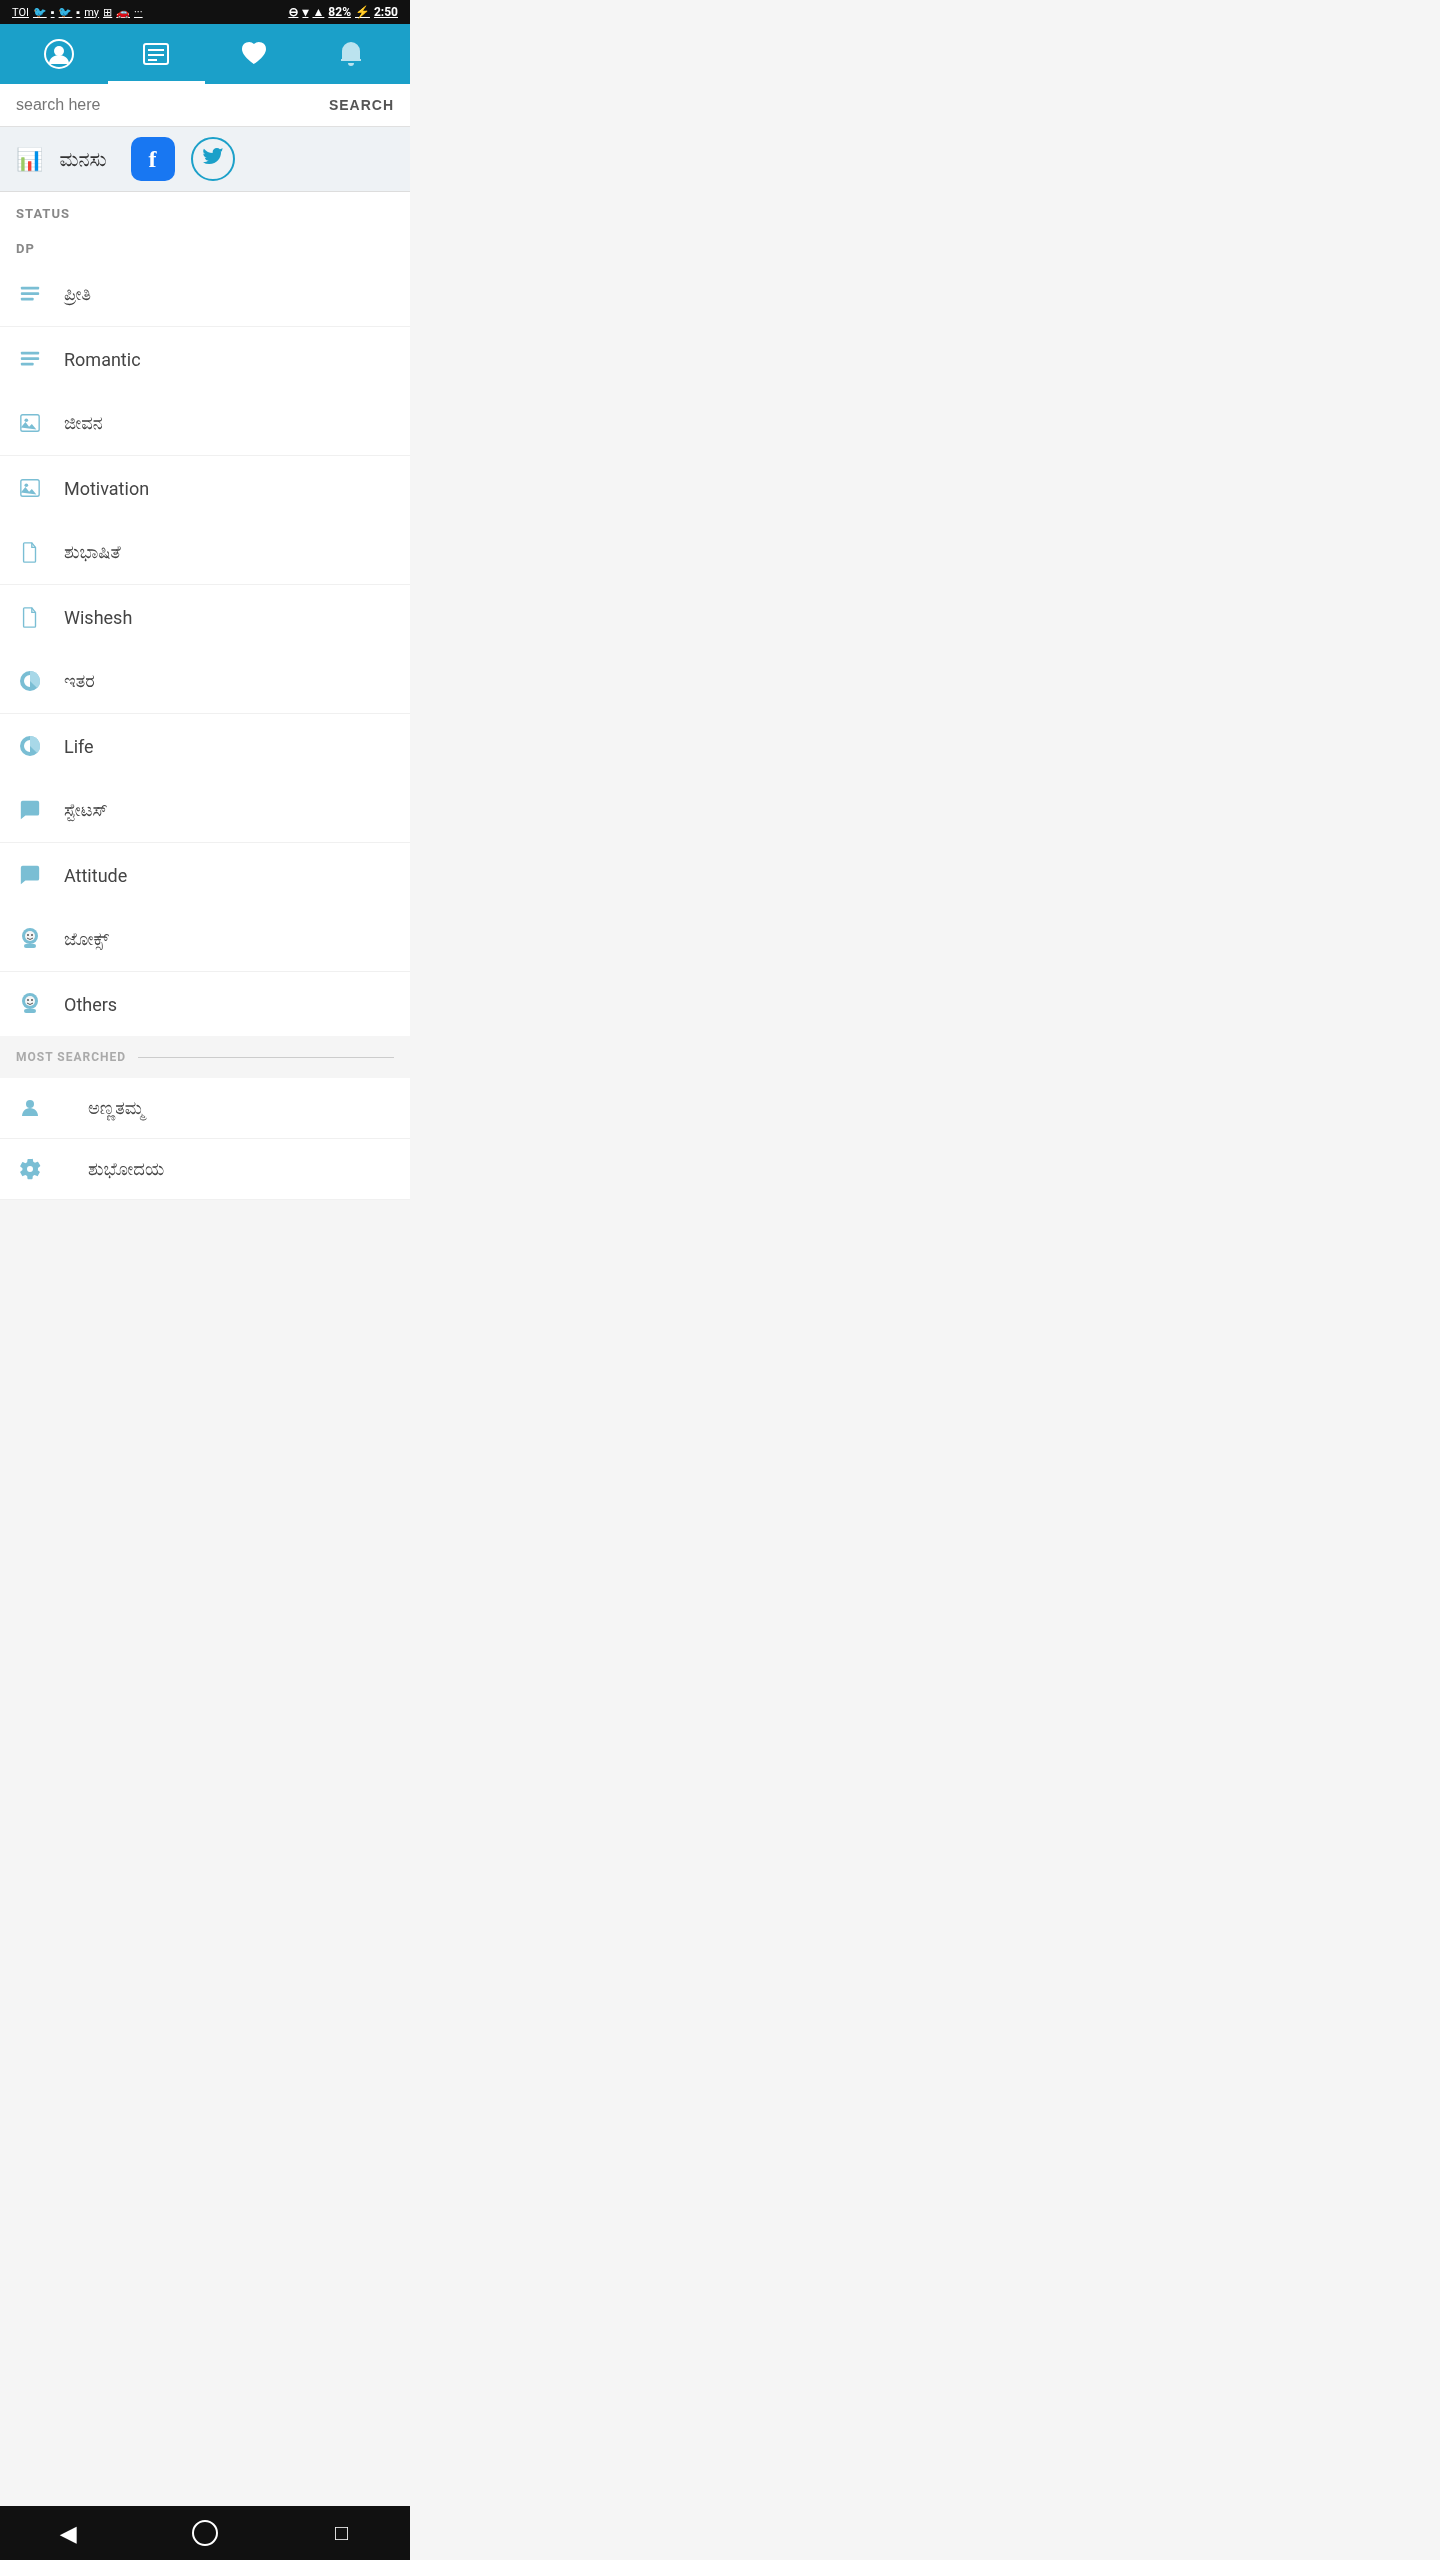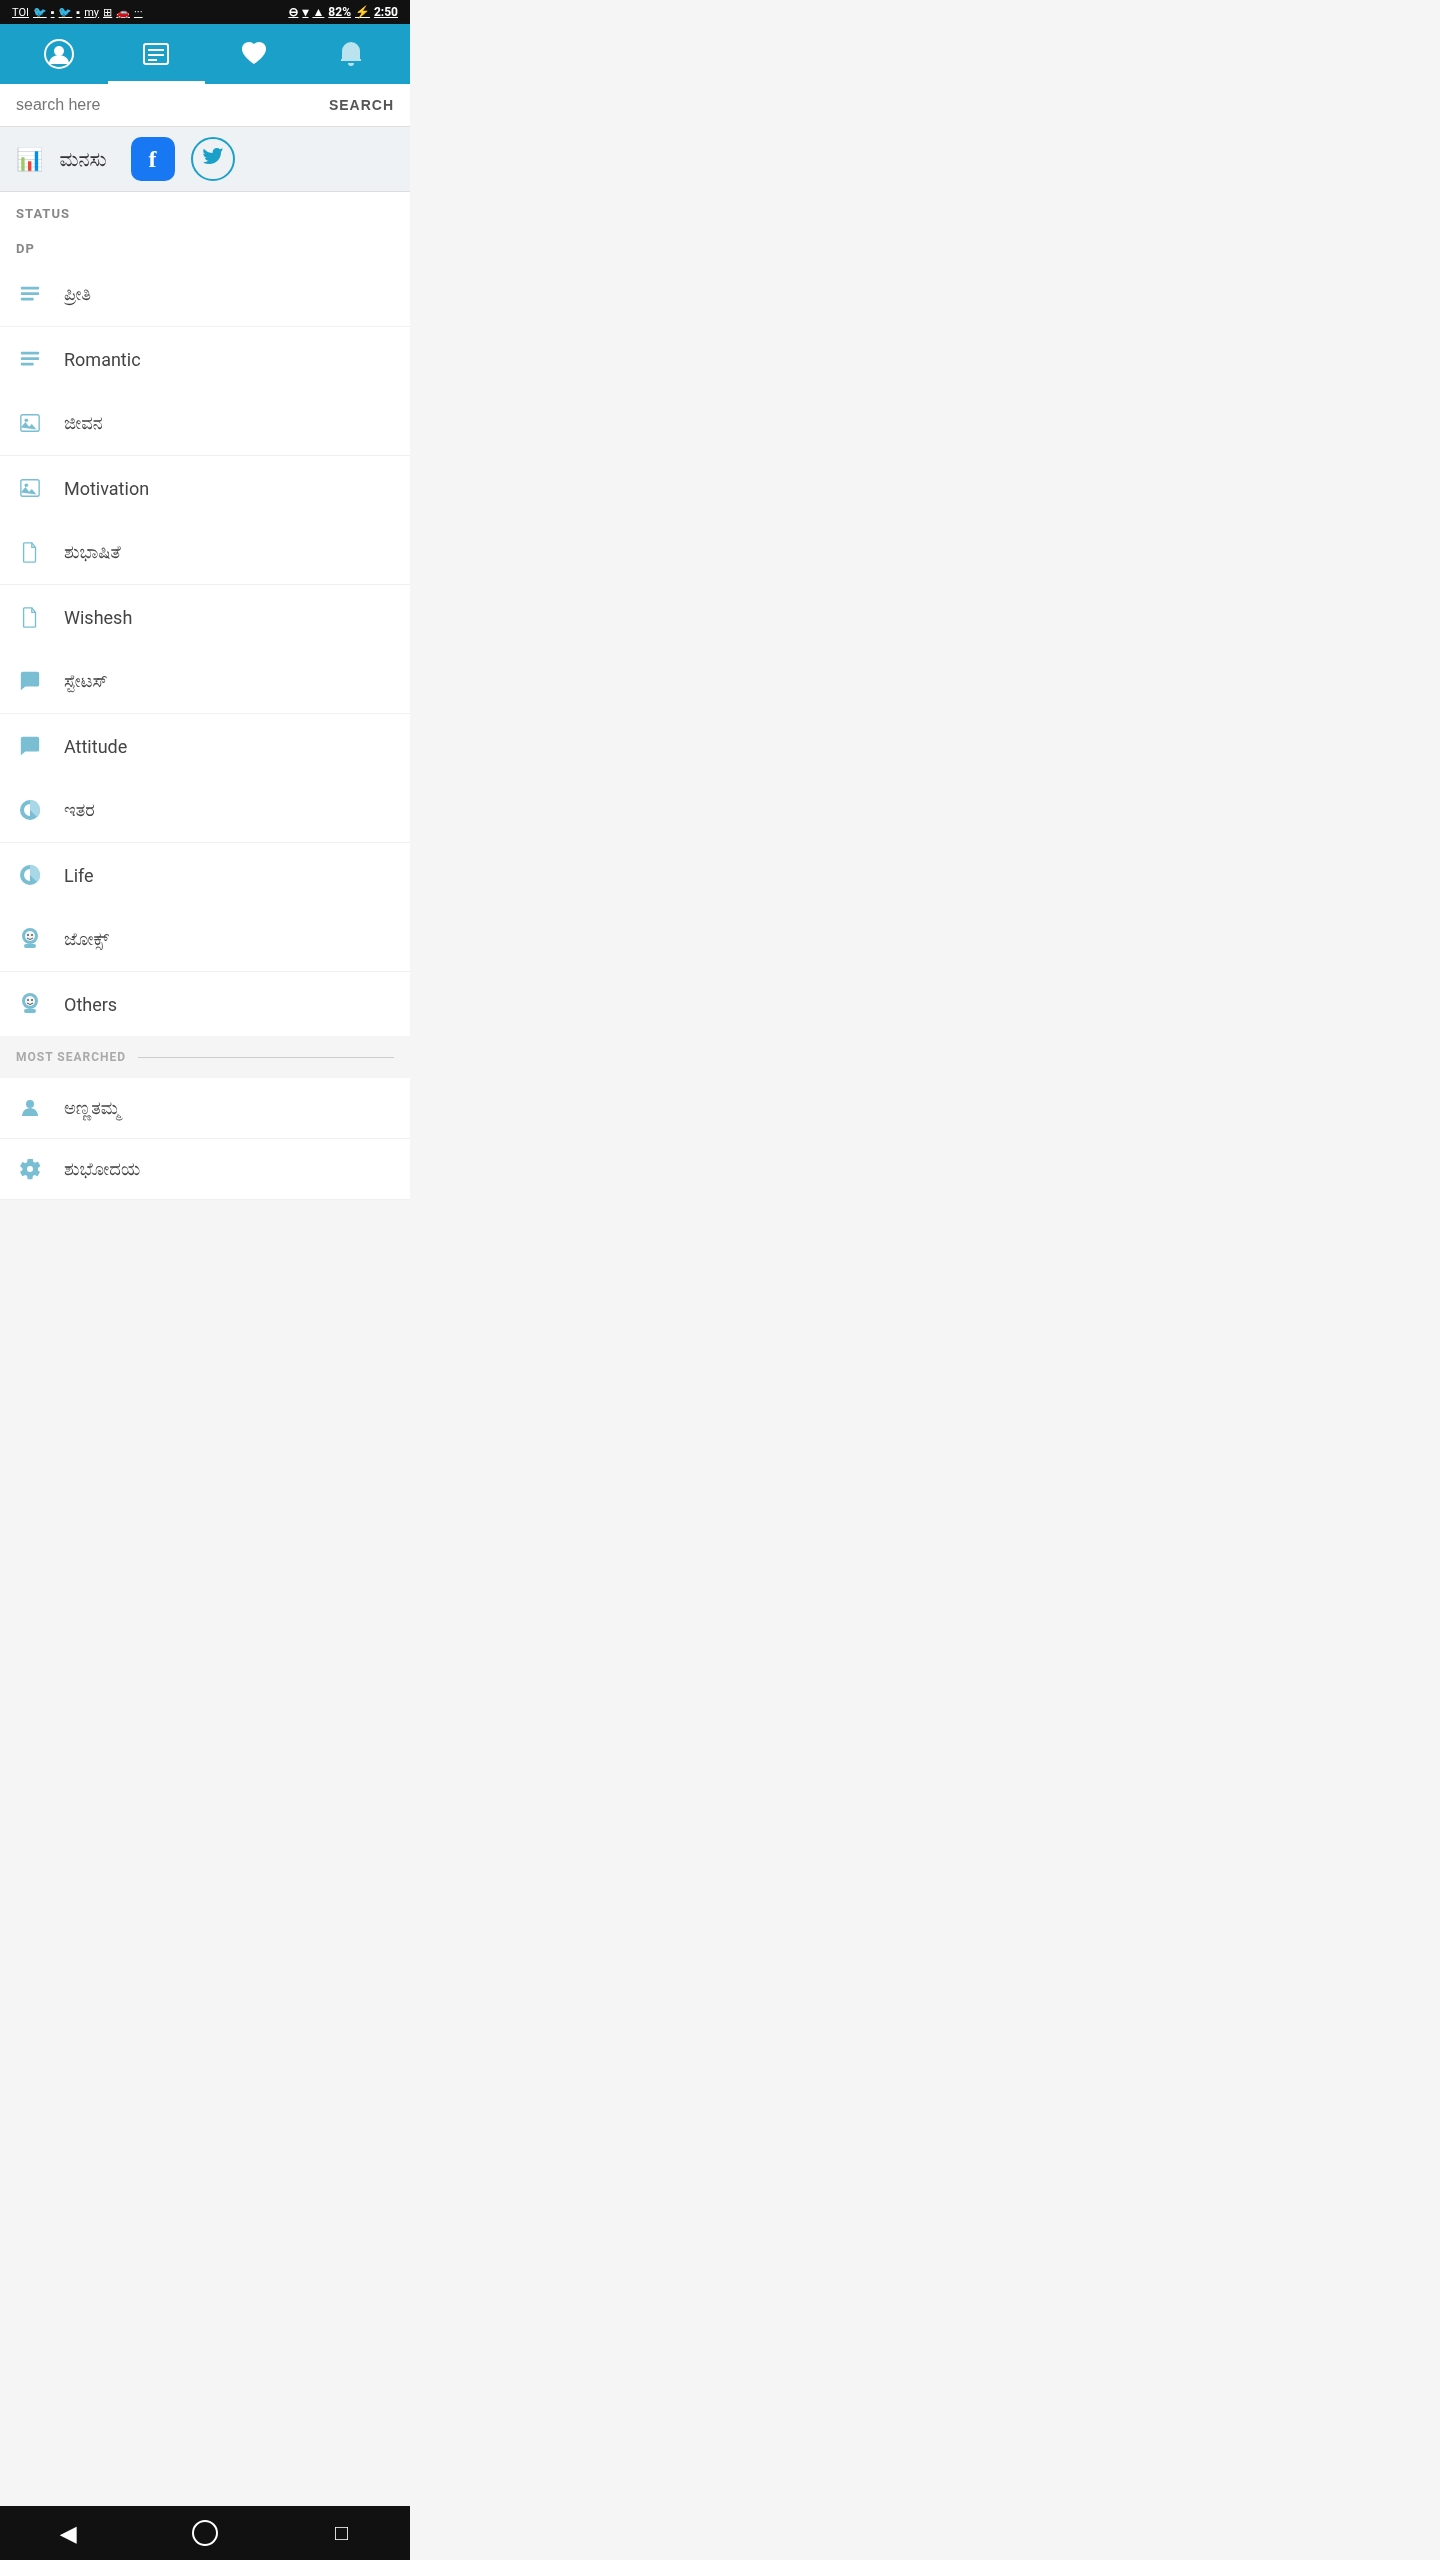--- a/index.html
+++ b/index.html
@@ -220,20 +220,21 @@
       width: 28px;
       height: 28px;
       display: flex;
       align-items: center;
       justify-content: center;
       color: #7abed4;
     }
     .searched-label {
       font-size: 18px;
       color: #444;
+      margin-left: 24px;
     }
 
     
     .bottom-nav {
       background: #111;
       display: flex;
       align-items: center;
       justify-content: space-around;
       height: 54px;
       position: fixed;
@@ -403,54 +404,54 @@
           <path d="M12 2v5h4"></path>
         </svg>
       </div>
       <span class="cat-label">Wishesh</span>
     </div>
   </div>
 
   <div class="category-row">
     <div class="category-item">
       <div class="cat-icon">
-        <svg width="22" height="22" viewBox="0 0 24 24" fill="#7abed4">
-          <path d="M4 2h16a2 2 0 0 1 2 2v12a2 2 0 0 1-2 2H7l-5 4V4a2 2 0 0 1 2-2z"></path>
-        </svg>
-      </div>
-      <span class="cat-label">ಸ್ಟೇಟಸ್</span>
-    </div>
-    <div class="category-item">
-      <div class="cat-icon">
-        <svg width="22" height="22" viewBox="0 0 24 24" fill="#7abed4">
-          <path d="M4 2h16a2 2 0 0 1 2 2v12a2 2 0 0 1-2 2H7l-5 4V4a2 2 0 0 1 2-2z"></path>
-        </svg>
-      </div>
-      <span class="cat-label">Attitude</span>
-    </div>
-  </div>
-
-  <div class="category-row">
-    <div class="category-item">
-      <div class="cat-icon">
         <svg width="24" height="24" viewBox="0 0 24 24">
           <path d="M12 2a10 10 0 1 0 10 10A10 10 0 0 0 12 2zm0 16a6 6 0 0 1 0-12z" fill="#7abed4"></path>
           <path d="M12 2a10 10 0 0 1 7.07 17.07L12 12z" fill="#a8d8e8"></path>
         </svg>
       </div>
       <span class="cat-label">ಇತರ</span>
     </div>
     <div class="category-item">
       <div class="cat-icon">
         <svg width="24" height="24" viewBox="0 0 24 24">
           <path d="M12 2a10 10 0 1 0 10 10A10 10 0 0 0 12 2zm0 16a6 6 0 0 1 0-12z" fill="#7abed4"></path>
           <path d="M12 2a10 10 0 0 1 7.07 17.07L12 12z" fill="#a8d8e8"></path>
         </svg>
       </div>
       <span class="cat-label">Life</span>
+    </div>
+  </div>
+
+  <div class="category-row">
+    <div class="category-item">
+      <div class="cat-icon">
+        <svg width="22" height="22" viewBox="0 0 24 24" fill="#7abed4">
+          <path d="M4 2h16a2 2 0 0 1 2 2v12a2 2 0 0 1-2 2H7l-5 4V4a2 2 0 0 1 2-2z"></path>
+        </svg>
+      </div>
+      <span class="cat-label">ಸ್ಟೇಟಸ್</span>
+    </div>
+    <div class="category-item">
+      <div class="cat-icon">
+        <svg width="22" height="22" viewBox="0 0 24 24" fill="#7abed4">
+          <path d="M4 2h16a2 2 0 0 1 2 2v12a2 2 0 0 1-2 2H7l-5 4V4a2 2 0 0 1 2-2z"></path>
+        </svg>
+      </div>
+      <span class="cat-label">Attitude</span>
     </div>
   </div>
 
   <div class="category-row">
     <div class="category-item">
       <div class="cat-icon">
         <svg width="26" height="26" viewBox="0 0 26 26">
           <circle cx="13" cy="10" r="8" fill="#7abed4"></circle>
           <rect x="7" y="18" width="12" height="4" rx="2" fill="#7abed4"></rect>
           <circle cx="13" cy="10" r="5" fill="#f5f5f5"></circle>

